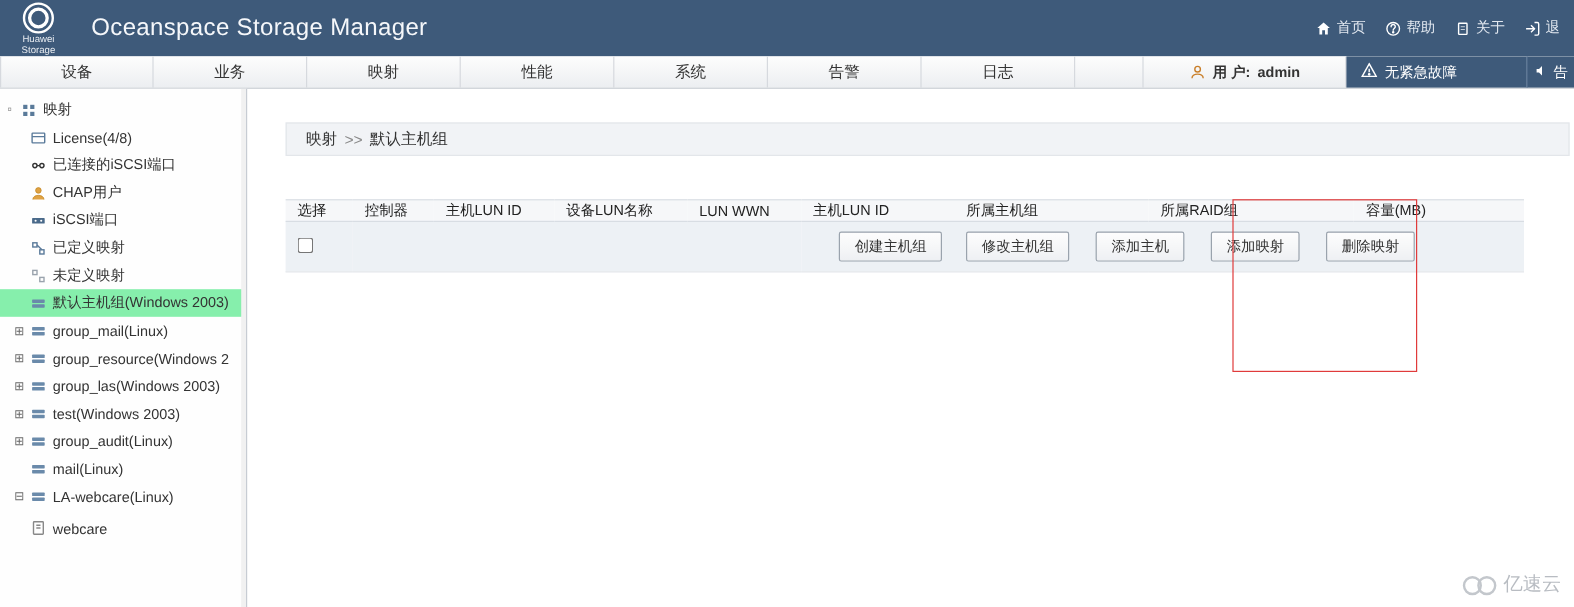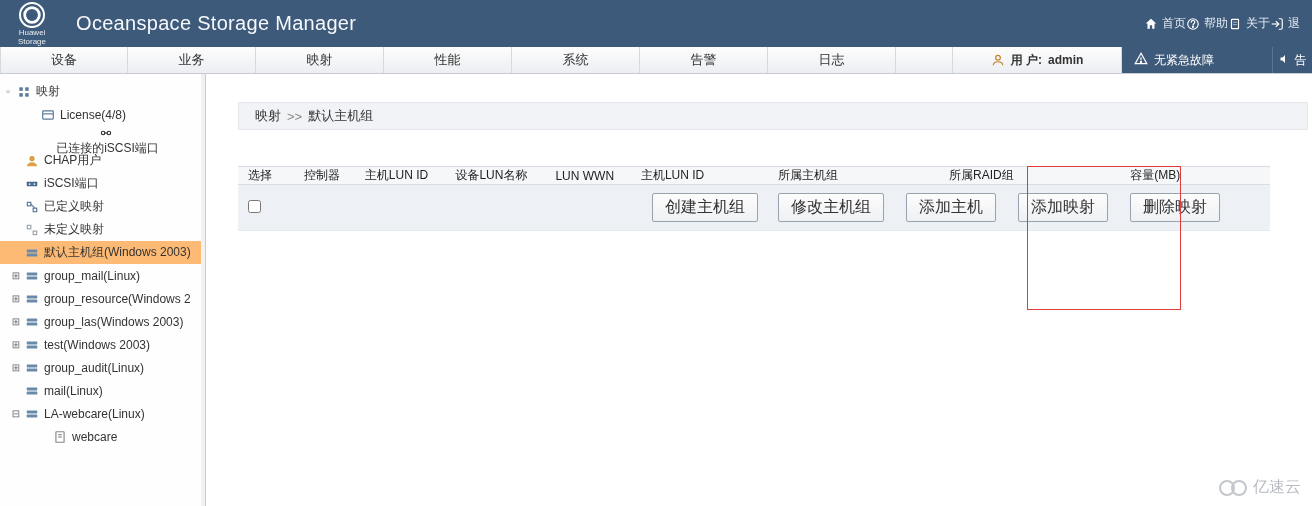--- a/index.html
+++ b/index.html
@@ -2,52 +2,52 @@
 <html><head>
   <meta charset="utf-8">
   <style>
     * { margin:0; padding:0; box-sizing:border-box; font-family:"Microsoft YaHei",Arial,sans-serif; }
     body { width:1312px; height:506px; overflow:hidden; background:#fff; font-size:12px; color:#333; position:relative; }
     .header { height:47px; background:#3e5a7a; display:flex; align-items:center; padding:0 12px; color:#fff; }
     .logo-box { display:flex; flex-direction:column; align-items:center; margin-right:30px; margin-left:6px;}
     .logo-circle { width:26px; height:26px; border:2px solid #fff; border-radius:50%; display:flex; align-items:center; justify-content:center; font-size:14px; font-weight:bold;}
     .logo-text { font-size:8px; line-height:8px; margin-top:1px; color:#e8ecf1;}
     .title { font-size:20px; font-weight:400; letter-spacing:0.3px; color:#f5f7fa; }
-    .header-right { margin-left:auto; display:flex; align-items:center; font-size:12px; }
+    .header-right { margin-left:auto; display:flex; align-items:center; gap:16px; font-size:12px; }
     .hr-item { display:flex; align-items:center; gap:4px; cursor:pointer; color:#e2e8f0;}
     .hr-item svg, .hr-item .gl { width:14px; height:14px; }
     .navbar { height:27px; background:linear-gradient(#fdfdfd,#eceef1); border-bottom:1px solid #c7ccd3; display:flex; }
     .nav-item { flex: 0 0 128px; text-align:center; line-height:26px; border-right:1px solid #d6d9de; font-size:13px; color:#333; cursor:pointer;}
     .nav-item:first-child{border-left:1px solid #d6d9de;}
     .nav-spacer { flex:1; }
     .nav-user { flex:0 0 170px; text-align:center; line-height:26px; border-left:1px solid #d6d9de; border-right:1px solid #d6d9de; display:flex; align-items:center; justify-content:center; gap:6px; color:#333;font-weight:bold;}
     .nav-status { flex:0 0 150px; background:#3e5a7a; color:#fff; display:flex; align-items:center; justify-content:flex-start; gap:6px; padding-left:12px;}
     .nav-status2 { flex:0 0 40px; background:#3e5a7a; color:#fff; display:flex; align-items:center; justify-content:center; gap:4px; border-left:1px solid #5a7494;}
     .main { display:flex; height:432px; }
     .sidebar { width:206px; border-right:1px solid #c7ccd3; background:#fefefe; overflow:hidden; padding-top:6px; position:relative;}
     .tree { font-size:12px; }
     .tree-row { display:flex; align-items:center; height:23px; padding-left:4px; white-space:nowrap; cursor:pointer;}
     .tree-row.root { padding-left:2px;}
     .tree-row.l2 { padding-left:4px;}
     .tree-row.l3 { padding-left:28px;}
-    .tree-row.selected { background:#fdba74;}
+    .tree-row.selected { background:#86efac;}
     .expander { width:12px; display:inline-flex; align-items:center; justify-content:center; color:#6a6a6a; font-size:10px; margin-right:2px;}
     .tico { width:16px; height:16px; display:inline-flex; align-items:center; justify-content:center; margin-right:4px;}
     .tico svg{width:14px;height:14px;}
     .splitter{ width:4px; background:#f1f1f1; position:absolute; right:0; top:0; bottom:0;}
     .content { flex:1; padding:28px 0 0 32px; position:relative; }
     .breadcrumb { background:#f1f3f6; border:1px solid #e3e6ea; height:28px; display:flex; align-items:center; padding:0 16px; font-size:13px; color:#333; margin-right:0; width:1070px;}
     .breadcrumb .sep{ margin:0 6px; color:#888;}
     .table-wrap { margin-top:36px; width:1032px;}
     .tbl { width:100%; border-collapse:collapse; font-size:12px;}
     .tbl th { background:#f6f7f9; border-top:1px solid #d8dde3; border-bottom:1px solid #d8dde3; text-align:left; font-weight:normal; color:#222; padding:0 10px; }
     .tbl th:first-child{width:56px;}
     .tbl td { padding:8px 10px; border-bottom:1px solid #e6e9ed; background:#edf1f5;}
     .btn-row { display:flex; gap:18px; justify-content:flex-end; padding:8px 0 8px 0;}
-    .btn { border:1px solid #9aa3ad; background:linear-gradient(#fdfdfd,#eef0f3); padding:3px 12px; font-size:16px; border-radius:2px; cursor:pointer; color:#333;}
+    .btn { border:1px solid #9aa3ad; background:linear-gradient(#fdfdfd,#eef0f3); padding:3px 12px; font-size:12px; border-radius:2px; cursor:pointer; color:#333;}
     .highlight-box { position:absolute; border:1px solid #e03b3b; pointer-events:none;}
     .hl1 { left:821px; top:92px; width:154px; height:144px;}
     .watermark { position:absolute; right:11px; bottom:8px; color:#b8bcc2; font-size:16px; display:flex; align-items:center; gap:6px;}
     .watermark .c{ width:16px;height:16px;border:2px solid #c3c7cc; border-radius:50%; display:inline-block;}
     .cb { width:13px; height:13px;}
     .usericon{display:inline-flex;width:14px;height:14px;}
   </style>
 </head>
 <body>
 
@@ -141,31 +141,31 @@
             <svg viewBox="0 0 24 24" fill="#5a7a9a">
               <rect x="4" y="4" width="6" height="6"></rect>
               <rect x="14" y="4" width="6" height="6"></rect>
               <rect x="4" y="14" width="6" height="6"></rect>
               <rect x="14" y="14" width="6" height="6"></rect>
             </svg>
           </span>
         <span>映射</span>
       </div>
       <div id="tree-body">
-          <div class="tree-row l2" style="padding-left: 10px; margin-left: 16px;">
+          <div class="tree-row l2" style="padding-left: 10px;">
             <span class="expander"></span>
             <span class="tico">
               <svg viewBox="0 0 24 24" fill="none" stroke="#5a7a9a" stroke-width="2">
                 <rect x="3" y="5" width="18" height="14" rx="1"></rect>
                 <line x1="3" y1="10" x2="21" y2="10"></line>
               </svg>
             </span>
             <span>License(4/8)</span>
           </div>
-          <div class="tree-row l2" style="padding-left: 10px; flex-direction: column;">
+          <div class="tree-row l2" style="padding-left: 10px;">
             <span class="expander"></span>
             <span class="tico">
               <svg viewBox="0 0 24 24" fill="none" stroke="#333" stroke-width="2">
                 <circle cx="7" cy="12" r="3"></circle>
                 <circle cx="17" cy="12" r="3"></circle>
                 <line x1="10" y1="12" x2="14" y2="12"></line>
               </svg>
             </span>
             <span>已连接的iSCSI端口</span>
           </div>
@@ -284,21 +284,21 @@
           <div class="tree-row l2" style="padding-left: 10px;">
             <span class="expander">⊟</span>
             <span class="tico">
               <svg viewBox="0 0 24 24" fill="#6a8aaa">
                 <rect x="3" y="6" width="18" height="5" rx="1"></rect>
                 <rect x="3" y="13" width="18" height="5" rx="1"></rect>
               </svg>
             </span>
             <span>LA-webcare(Linux)</span>
           </div>
-          <div class="tree-row l3" style="padding-left: 52px;">
+          <div class="tree-row l3" style="padding-left: 24px; align-items: flex-end;">
             <span class="tico">
               <svg viewBox="0 0 24 24" fill="none" stroke="#888" stroke-width="2">
                 <rect x="5" y="3" width="14" height="18" rx="1"></rect>
                 <line x1="9" y1="8" x2="15" y2="8"></line>
                 <line x1="9" y1="12" x2="15" y2="12"></line>
               </svg>
             </span>
             <span>webcare</span>
           </div>
         </div>

